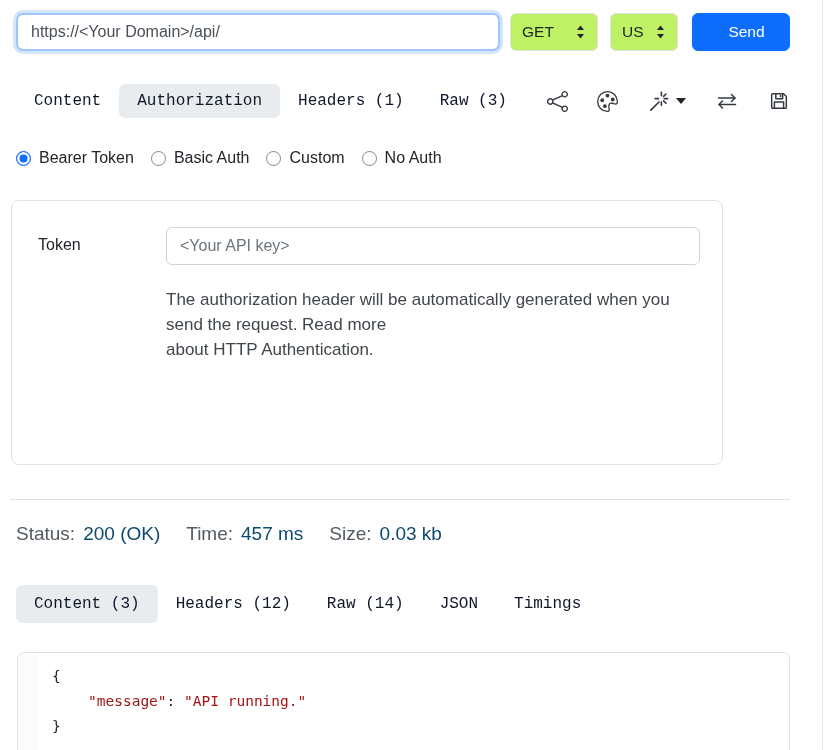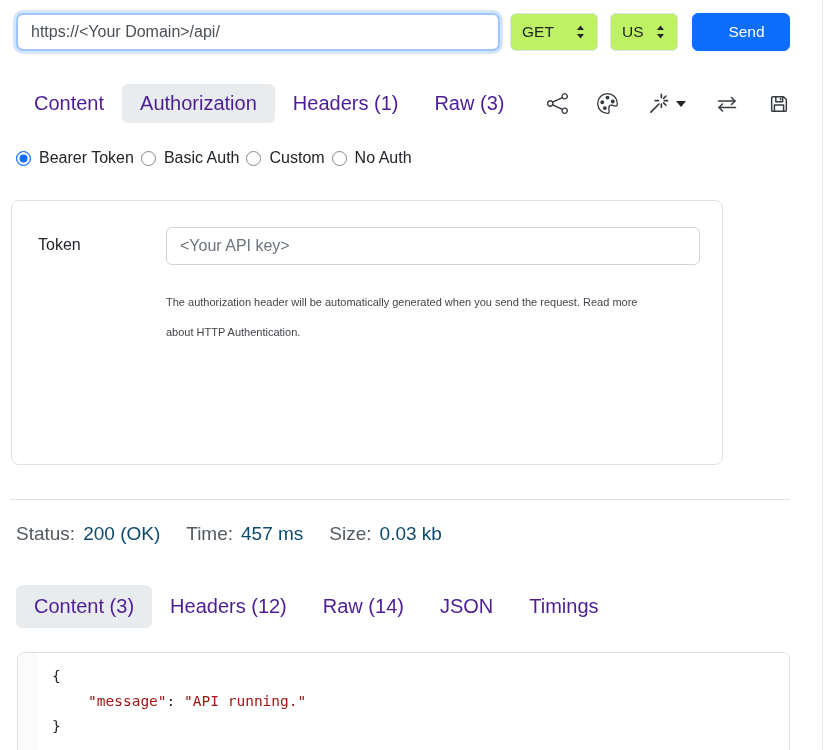--- a/index.html
+++ b/index.html
@@ -25,43 +25,43 @@
   }
   .select-method { margin-left:10px; width:88px; }
   .select-region { margin-left:12px; width:68px; }
   .send-btn {
     margin-left:14px; width:98px; background:#0d6efd; border:1px solid #0d6efd;
     border-radius:6px; color:#fff; font:15.5px "Liberation Sans",sans-serif; cursor:pointer;padding-left:11px;
   }
 
   
   .req-tabs { position:absolute; left:16px; top:84px; width:774px; display:flex; align-items:center; }
-  .tab { padding:8px 18px; font-size:20px; color:#4c1d95; border-radius:6px; cursor:pointer; white-space:nowrap; }
+  .tab { padding:8px 18px; font-size:16px; color:#0f172a; border-radius:6px; cursor:pointer; white-space:nowrap;font-family:Liberation Mono, monospace; }
   .tab.active { background:#e9ecef; }
   .toolbar { margin-left:auto; display:flex; align-items:center; gap:29px; }
   .icon-btn { display:flex; align-items:center; cursor:pointer; }
   .caret-down { width:0; height:0; margin-left:6px; border-left:5px solid transparent; border-right:5px solid transparent; border-top:6px solid #212529; }
 
   
-  .auth-row { position:absolute; left:16px; top:149px; display:flex; gap:7px; align-items:center; font-size:16px; }
+  .auth-row { position:absolute; left:16px; top:149px; display:flex; gap:17px; align-items:center; font-size:16px; }
   .radio-opt { display:flex; align-items:center; gap:8px; cursor:pointer; }
   .rdot { width:15px; height:15px; border-radius:50%; border:1px solid #808a93; background:#fff; }
   .rdot.selected { border:1px solid #0d6efd; background:#0d6efd; box-shadow:inset 0 0 0 2.5px #fff; }
 
   
   .card { position:absolute; left:11px; top:200px; width:712px; height:265px; border:1px solid #dee2e6; border-radius:8px; background:#fff; }
   .card-row { display:flex; padding:26px 22px 0 26px; }
   .token-label { width:128px; padding-top:9px; font-size:16px; color:#212529; }
   .token-col { flex:1; }
   .token-input {
     width:100%; height:38px; padding:16px 13px; font:16px "Liberation Sans",sans-serif;
     color:#495057; border:1px solid #ced4da; border-radius:6px; outline:none; background:#fff;
   }
   .token-input::placeholder { color:#6c757d; opacity:1; }
-  .help { margin-top:22px; font-size:11px; line-height:30px; color:#41464b; }
+  .help { margin-top:22px; font-size:17px; line-height:25px; color:#41464b; }
 
   
   .sep { position:absolute; left:10px; top:499px; width:780px; height:1px; background:#dee2e6; }
   .status-row { position:absolute; left:16px; top:523px; display:flex; align-items:baseline; font-size:19px; }
   .st-label { color:#545b62; }
   .st-value { color:#0c4a6e; margin-left:8px; }
   .st-group { display:flex; margin-right:26px; }
 
   
   .resp-tabs { position:absolute; left:16px; top:585px; display:flex; }

